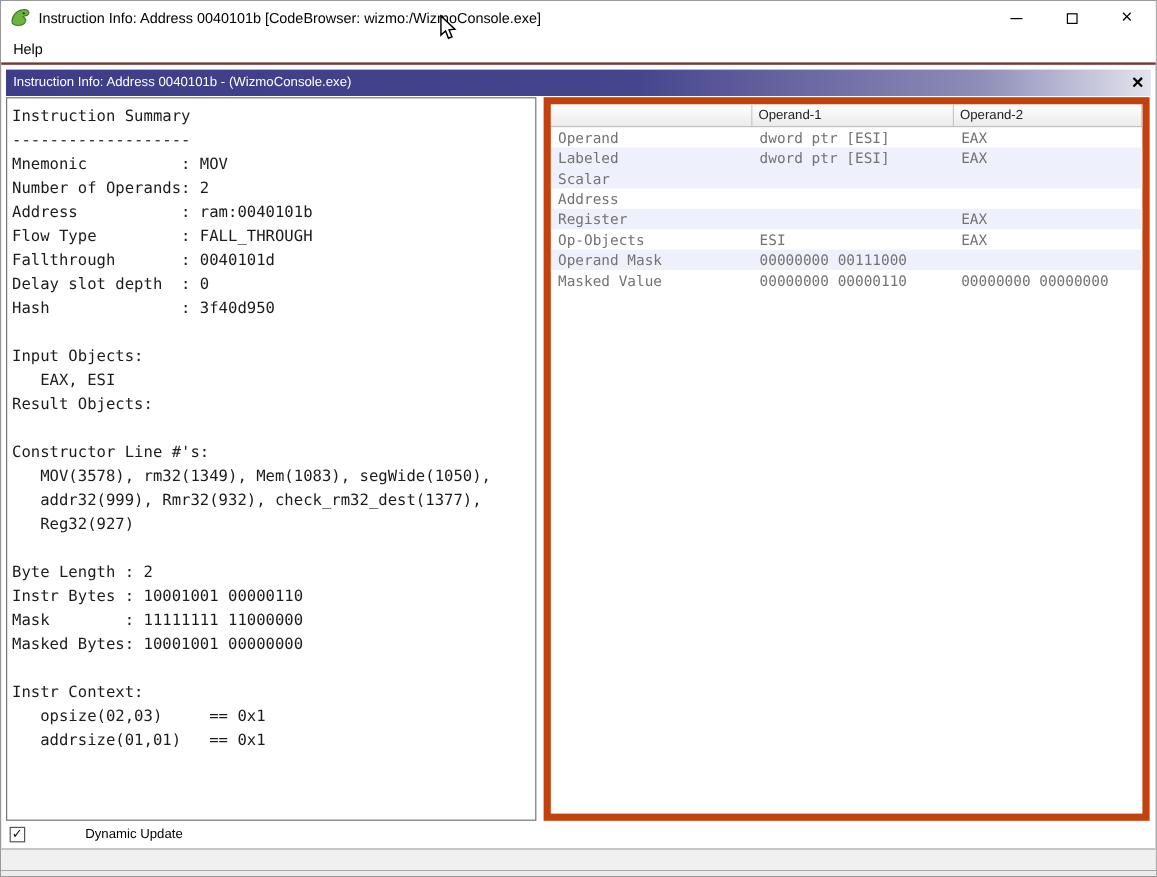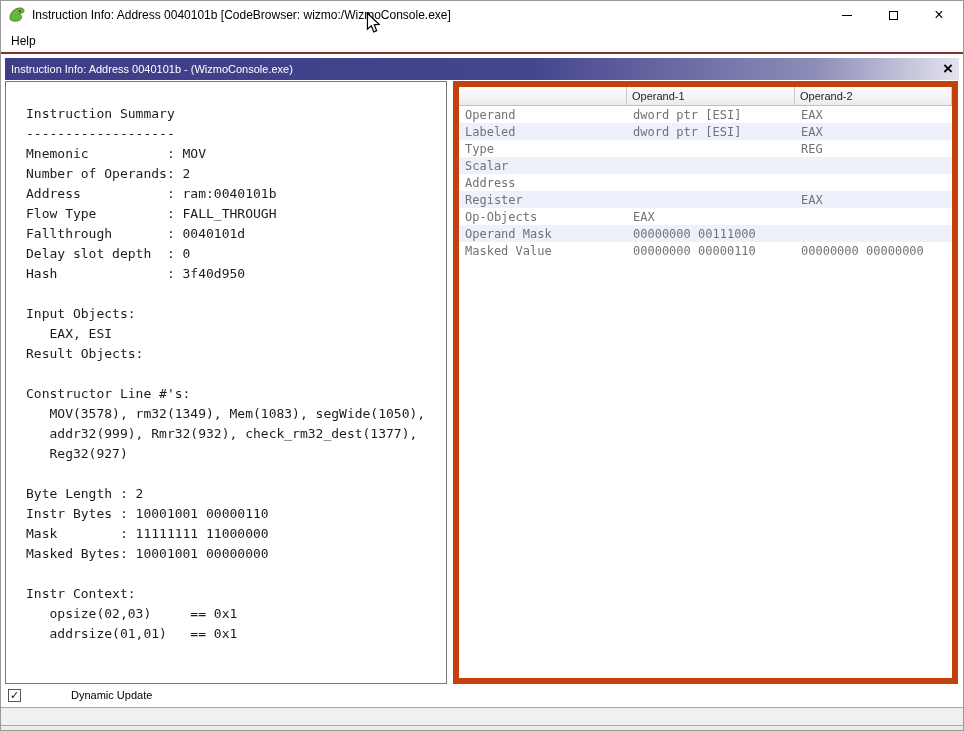--- a/index.html
+++ b/index.html
@@ -13,21 +13,21 @@
   .glyph-min{width:10px;height:1px;background:#000;display:block;}
   .glyph-max{width:9px;height:9px;border:1px solid #000;display:block;box-sizing:border-box;}
   .glyph-close{font-size:16px;line-height:1;}
   .menubar{position:absolute;top:28px;left:0;right:0;height:23px;background:#fff;display:flex;align-items:center;}
   .menu-item{font-size:12px;padding:3px 10px;color:#000;}
   .redline{position:absolute;top:51px;left:0;right:0;height:2px;background:#7a3434;}
   .dialog-header{position:absolute;top:57px;left:4px;right:4px;height:22px;display:flex;align-items:center;color:#fff;font-size:11px;padding-left:6px;box-sizing:border-box;
     background:linear-gradient(to right,#3d3d88 0%,#45458e 55%,#8d8db8 85%,#e3e3ee 100%);}
   .dialog-close{position:absolute;right:10px;top:57px;height:22px;display:flex;align-items:center;color:#000;font-size:17px;font-weight:bold;}
   .left-panel{position:absolute;top:80px;left:4px;width:442px;height:603px;background:#fff;border:1px solid #777;box-sizing:border-box;overflow:hidden;}
-  .left-panel pre{margin:16px;padding:6px 0 0 4px;font-family:"DejaVu Sans Mono",monospace;font-size:13px;line-height:20px;color:#1c1c1c;white-space:pre;}
+  .left-panel pre{margin:0;padding:6px 0 0 4px;font-family:"DejaVu Sans Mono",monospace;font-size:13px;line-height:20px;color:#1c1c1c;white-space:pre;}
   .right-panel{position:absolute;top:80px;left:452px;width:505px;height:603px;background:#fff;border:6px solid #c2410c;box-sizing:border-box;overflow:hidden;}
   .thead{display:grid;grid-template-columns:168px 168px 1fr;height:18px;border-bottom:1px solid #c0c0c0;background:linear-gradient(#ffffff,#ebebeb);}
   .th{font-size:11px;color:#222;border-right:1px solid #c9c9c9;display:flex;align-items:center;padding-left:5px;box-sizing:border-box;overflow:hidden;}
   .trow{display:grid;grid-template-columns:168px 168px 1fr;height:17px;}
   .trow.alt{background:#eef1fb;}
   .tcell{font-family:"DejaVu Sans Mono",monospace;font-size:12px;color:#737373;display:flex;align-items:center;padding-left:6px;box-sizing:border-box;white-space:pre;overflow:hidden;}
   .footer-row{position:absolute;top:685px;left:7px;height:18px;display:flex;align-items:center;}
   .checkbox{width:13px;height:13px;border:1px solid #555;background:#fff;display:flex;align-items:center;justify-content:center;font-size:11px;color:#111;line-height:1;box-sizing:border-box;}
   .footer-label{font-size:11px;color:#000;margin-left:5px;padding-left:45px;}
   .statusbar{position:absolute;top:706px;left:0;right:0;height:19px;background:#f0f0f0;border-top:1px solid #a8a8a8;border-bottom:1px solid #a8a8a8;box-sizing:border-box;}
@@ -111,42 +111,38 @@
         <div class="trow">
           <div class="tcell">Operand</div>
           <div class="tcell">dword ptr [ESI]</div>
           <div class="tcell">EAX</div>
         </div>
         <div class="trow alt">
           <div class="tcell">Labeled</div>
           <div class="tcell">dword ptr [ESI]</div>
           <div class="tcell">EAX</div>
         </div>
-        <div class="trow">
-          <div class="tcell">Type</div>
-          <div class="tcell"></div>
-          <div class="tcell">REG</div>
-        </div>
         <div class="trow alt">
           <div class="tcell">Scalar</div>
           <div class="tcell"></div>
           <div class="tcell"></div>
         </div>
         <div class="trow">
           <div class="tcell">Address</div>
           <div class="tcell"></div>
           <div class="tcell"></div>
         </div>
         <div class="trow alt">
           <div class="tcell">Register</div>
           <div class="tcell"></div>
           <div class="tcell">EAX</div>
         </div>
         <div class="trow">
           <div class="tcell">Op-Objects</div>
+          <div class="tcell">ESI</div>
           <div class="tcell">EAX</div>
         </div>
         <div class="trow alt">
           <div class="tcell">Operand Mask</div>
           <div class="tcell">00000000 00111000</div>
         </div>
         <div class="trow">
           <div class="tcell">Masked Value</div>
           <div class="tcell">00000000 00000110</div>
           <div class="tcell">00000000 00000000</div>

